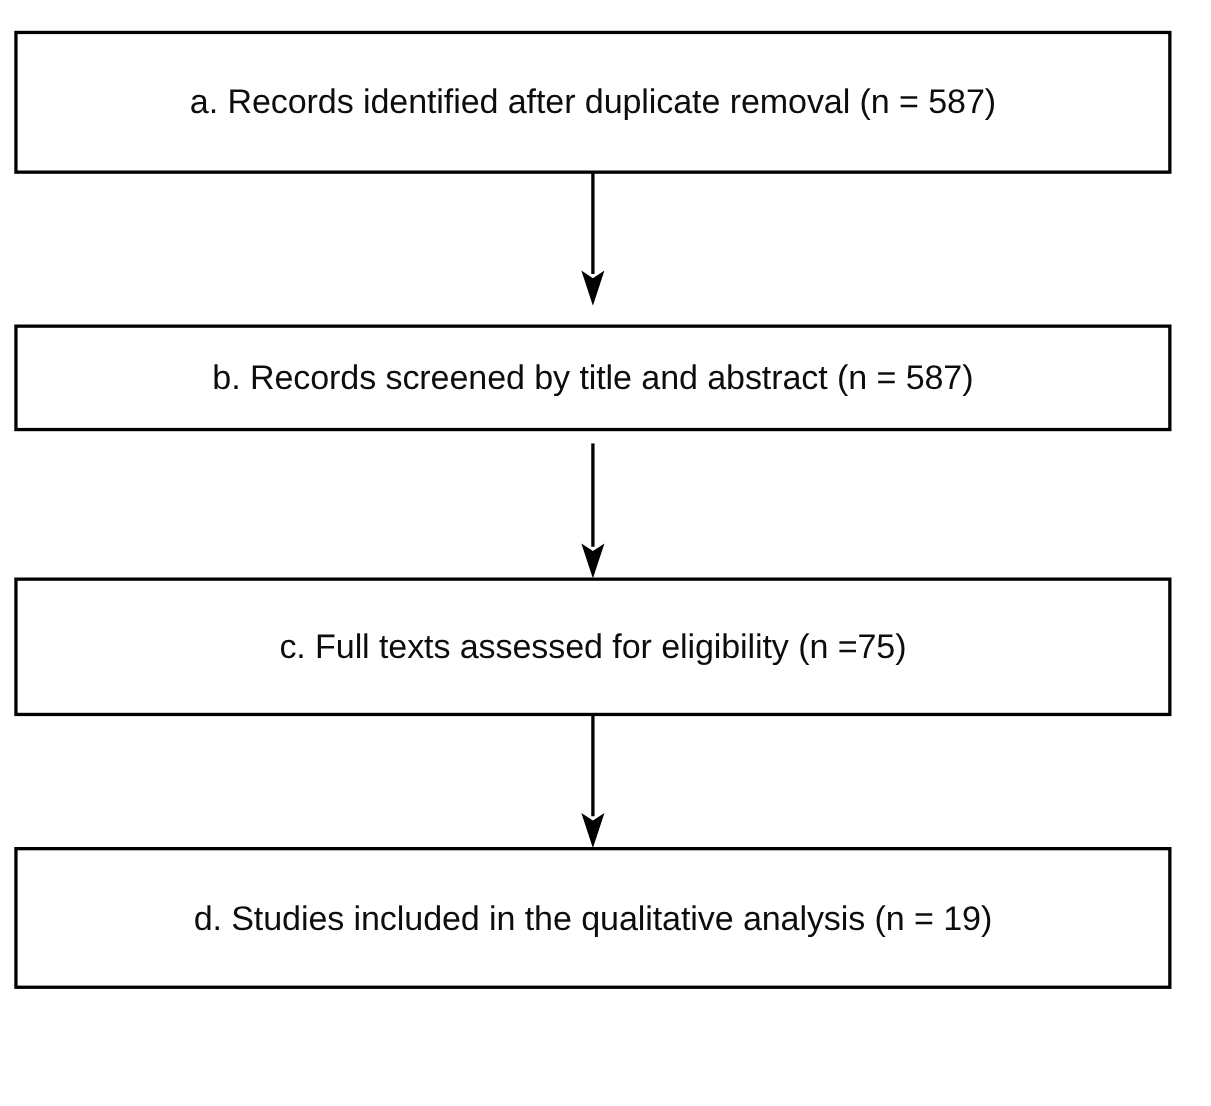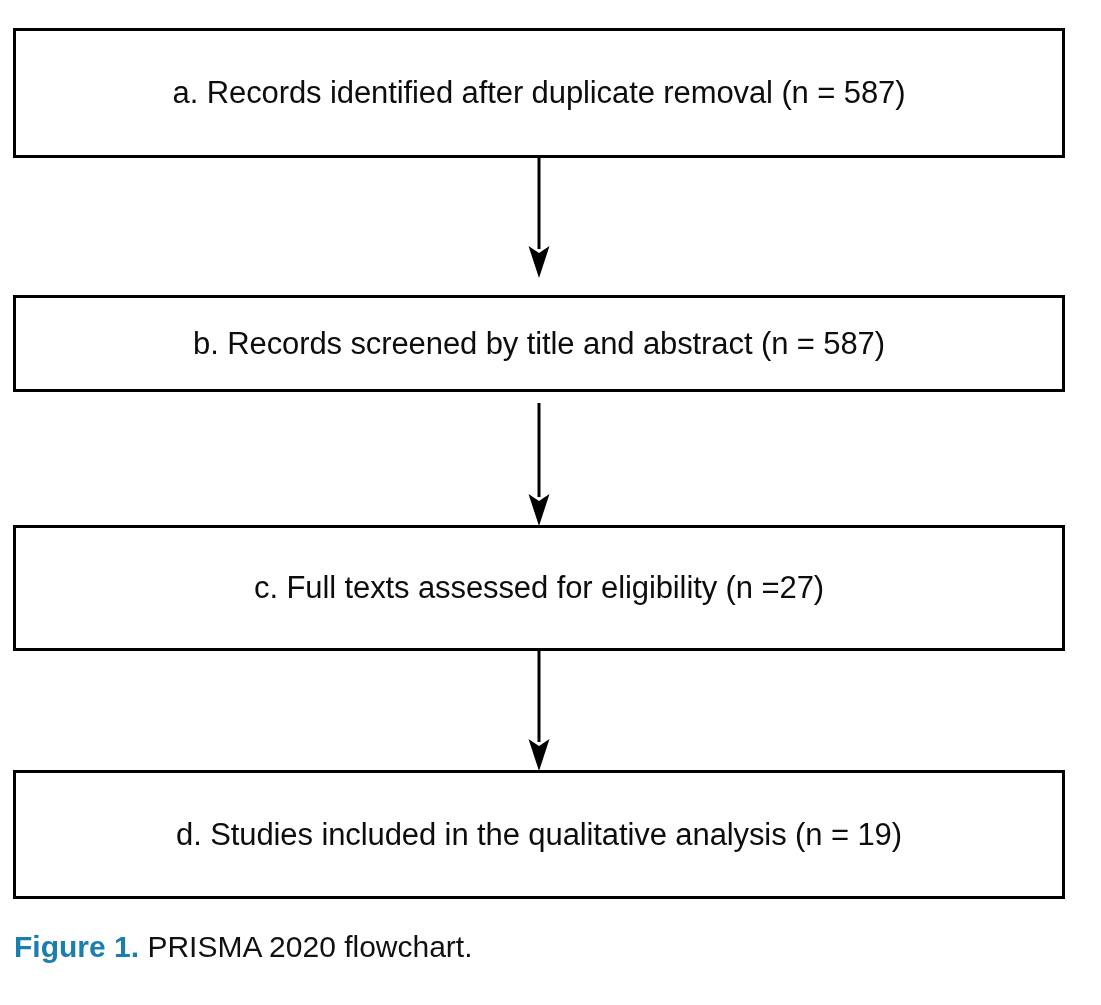--- a/index.html
+++ b/index.html
@@ -111,29 +111,28 @@
   </div>
 
   <div class="flow-arrow" id="arrow-b-c">
     <svg viewBox="0 0 24 123" preserveAspectRatio="none" aria-hidden="true">
       <line x1="12" y1="0" x2="12" y2="94" stroke="#010101" stroke-width="3"></line>
       <path d="M 1.5 91 L 12 123 L 22.5 91 L 12 98 Z" fill="#010101"></path>
     </svg>
   </div>
 
   <div class="flow-box" id="box-c">
-    <span class="flow-box-label">c. Full texts assessed for eligibility (n =27)</span>
+    <span class="flow-box-label">c. Full texts assessed for eligibility (n =75)</span>
   </div>
 
   <div class="flow-arrow" id="arrow-c-d">
     <svg viewBox="0 0 24 121" preserveAspectRatio="none" aria-hidden="true">
       <line x1="12" y1="0" x2="12" y2="92" stroke="#010101" stroke-width="3"></line>
       <path d="M 1.5 89 L 12 121 L 22.5 89 L 12 96 Z" fill="#010101"></path>
     </svg>
   </div>
 
   <div class="flow-box" id="box-d">
     <span class="flow-box-label">d. Studies included in the qualitative analysis (n = 19)</span>
   </div>
 
-  <div id="figure-caption"><span class="caption-label">Figure 1.</span><span class="caption-text"> <span>PRISMA 2020 flowchart.</span></span></div>
 
 </div>
 
 </body></html>

